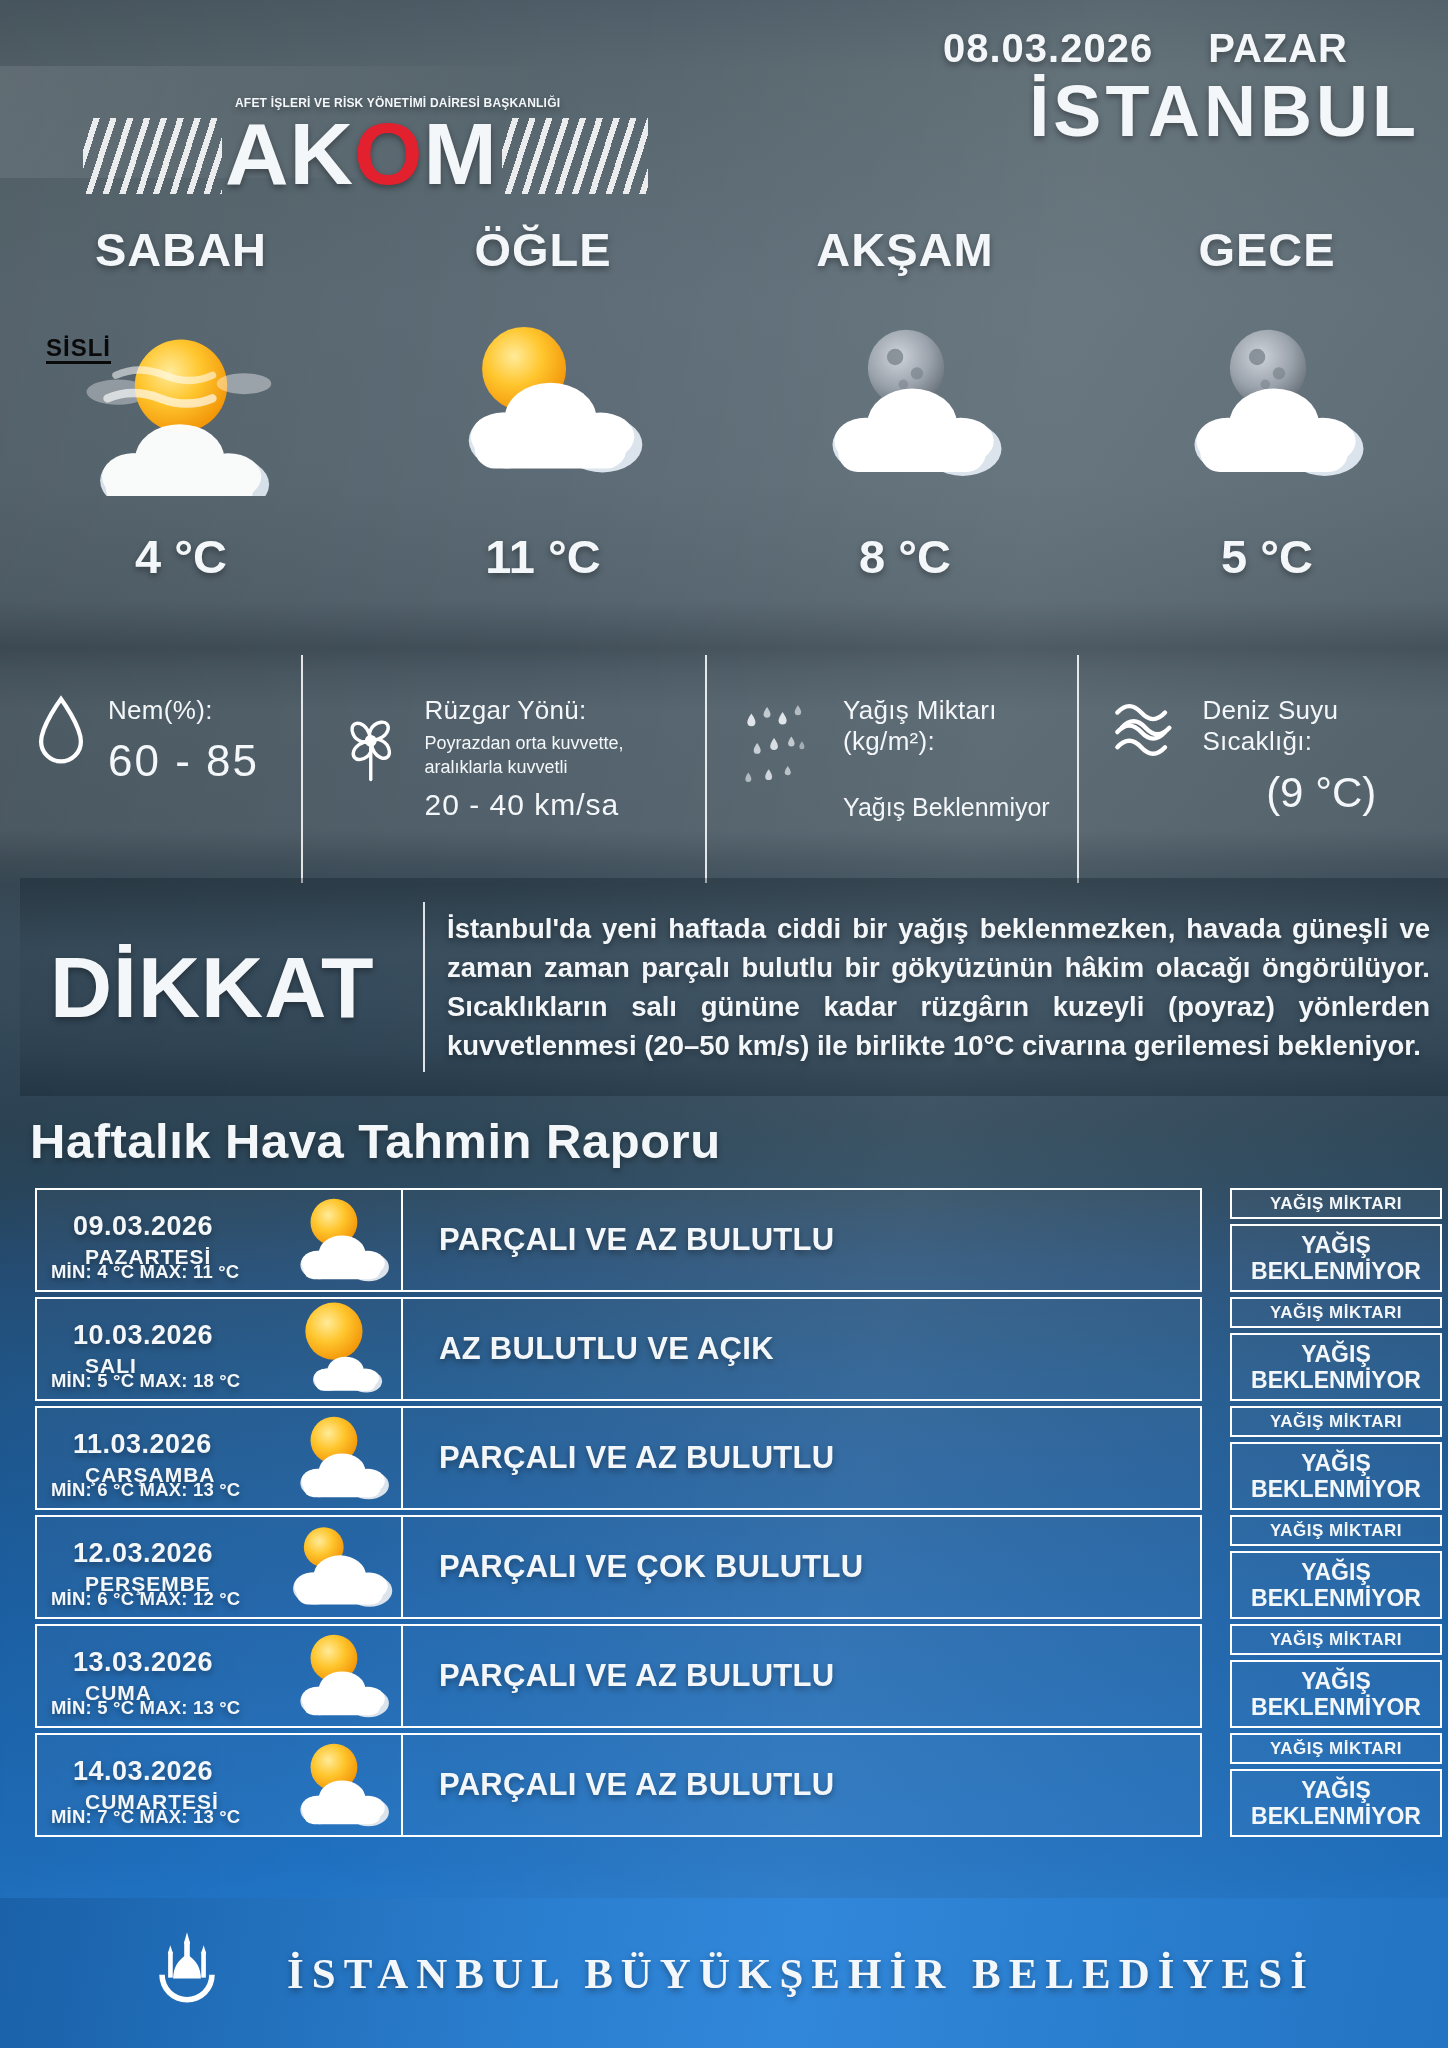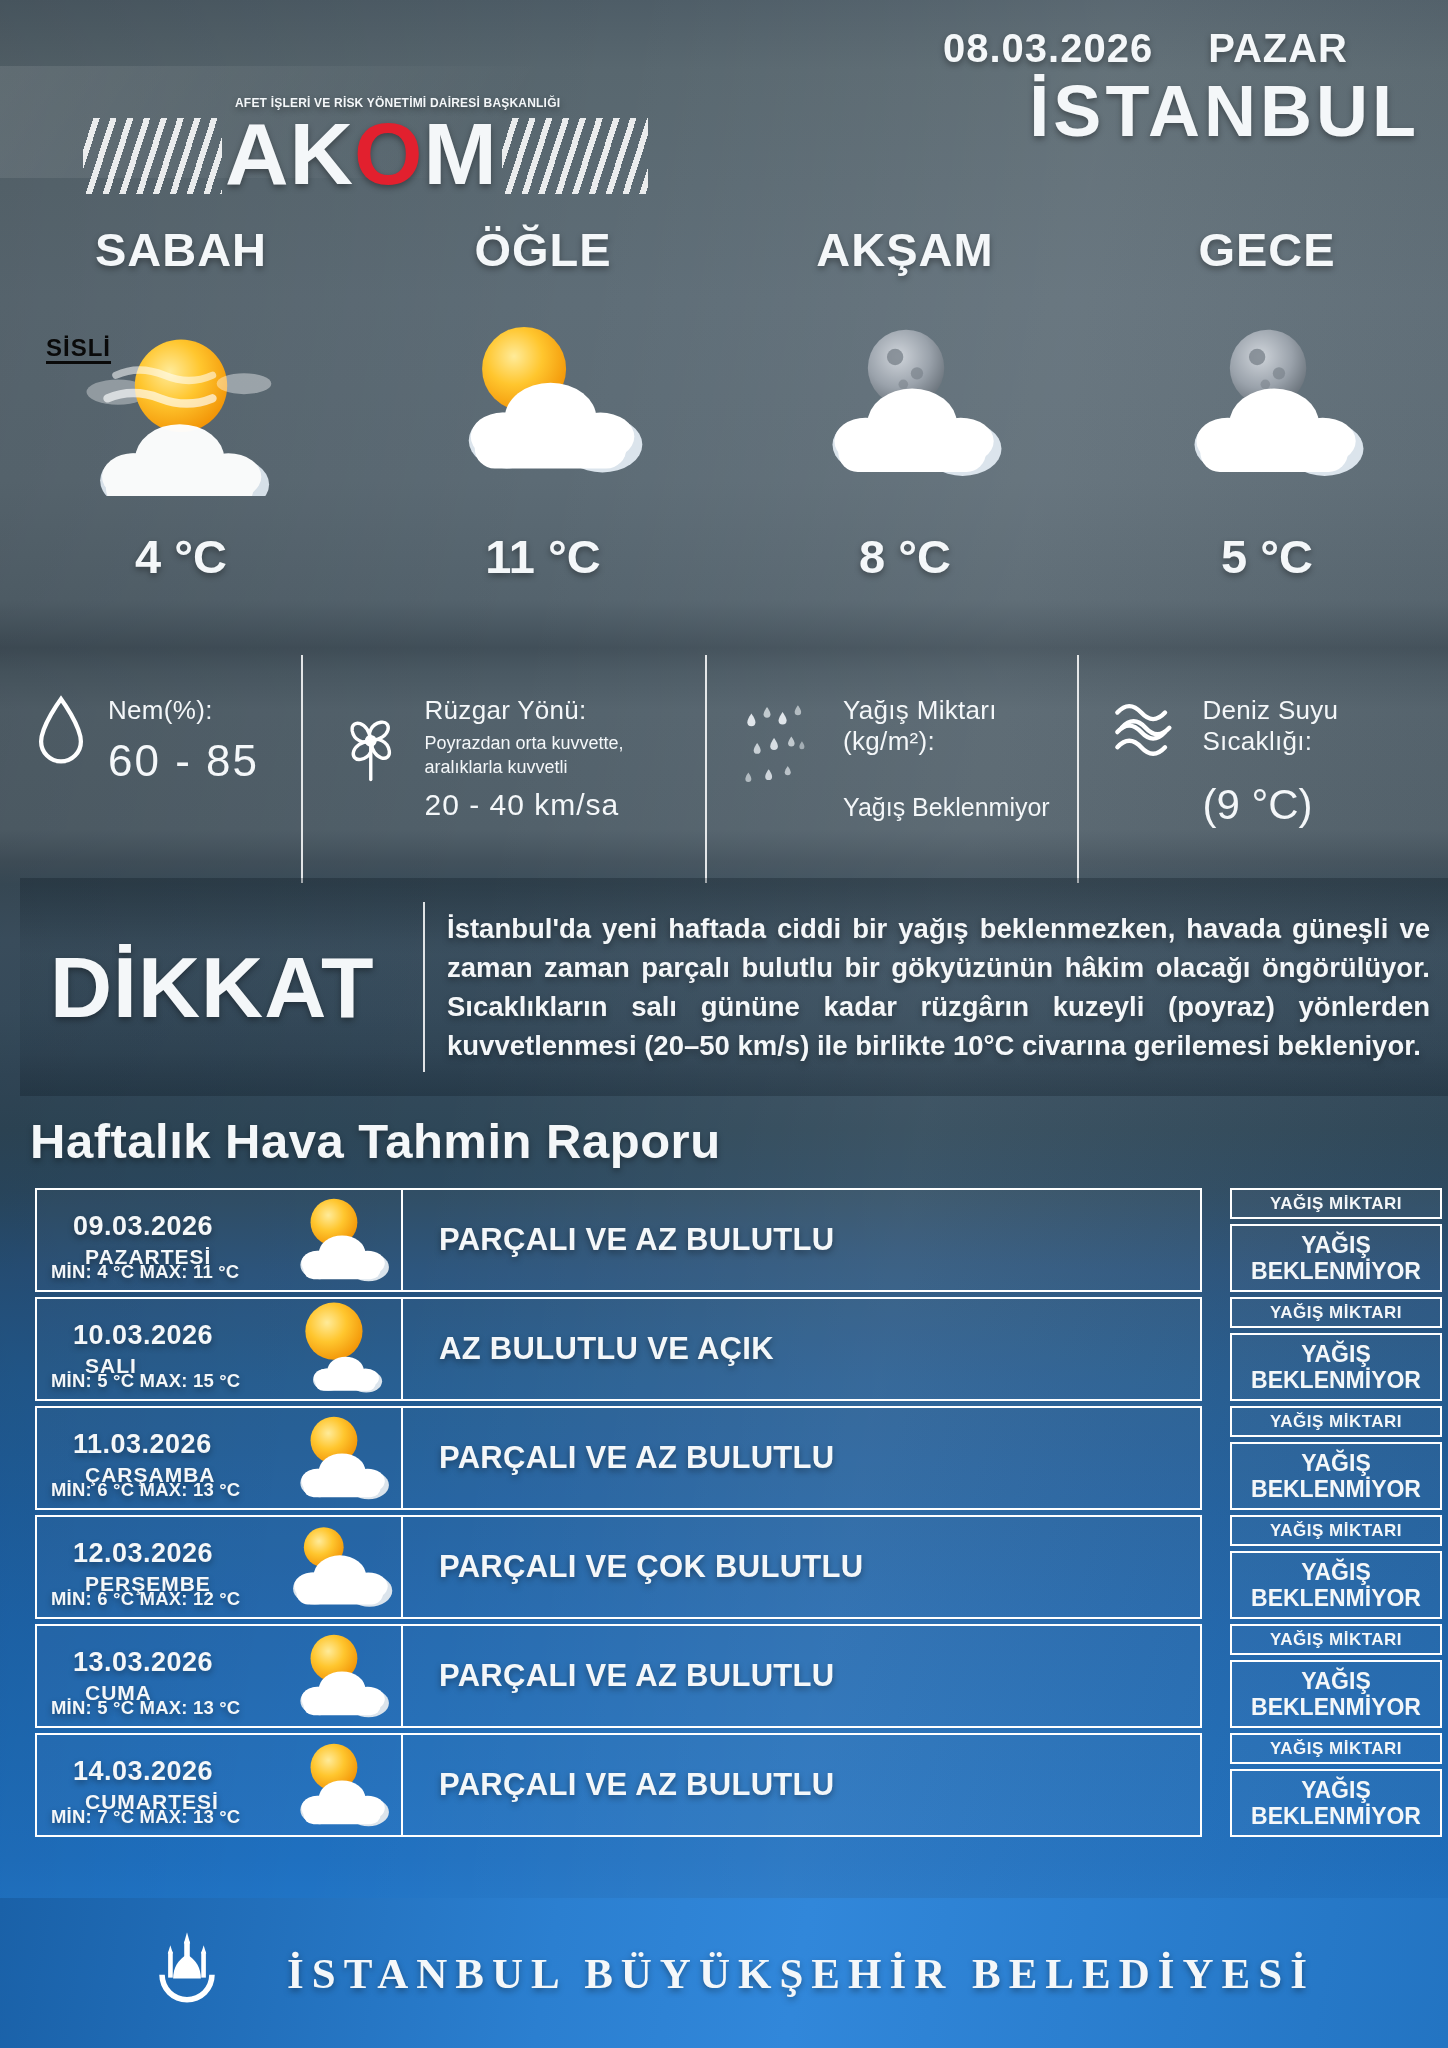--- a/index.html
+++ b/index.html
@@ -45,21 +45,21 @@
   
   .metrics{position:absolute;top:655px;left:0;right:0;height:228px;display:grid;
     grid-template-columns:301px 404px 372px 371px;}
   .metric{position:relative;display:flex;gap:20px;align-items:flex-start;padding:40px 8px 0 34px;}
   .metric + .metric{border-left:2px solid rgba(255,255,255,.85);}
   .mlabel{font-size:26px;font-weight:400;letter-spacing:.3px;}
   .mvalue-big{font-size:44px;font-weight:400;letter-spacing:2px;margin-top:10px;}
   .mdesc{font-size:18px;font-weight:400;line-height:1.32;margin-top:6px;}
   .mvalue-mid{font-size:30px;font-weight:400;margin-top:8px;letter-spacing:1px;}
   .mvalue-sp{font-size:25px;font-weight:400;margin-top:36px;}
-  .mvalue-sea{font-size:42px;font-weight:400;margin-top:24px;}
+  .mvalue-sea{font-size:42px;font-weight:400;margin-top:12px;text-align:center;}
 
   
   .warning{position:absolute;top:878px;left:0;right:0;height:218px;
     background:linear-gradient(180deg,rgba(10,22,32,.30),rgba(10,22,32,.06) 35%,rgba(10,22,32,.12) 80%,rgba(10,22,32,.28));margin-left:20px;}
   .wtitle{position:absolute;left:30px;top:50%;transform:translateY(-50%);font-size:86px;font-weight:800;letter-spacing:1px;}
   .wline{position:absolute;left:403px;top:24px;bottom:24px;width:2px;background:rgba(255,255,255,.85);}
   .wtext{position:absolute;left:427px;right:18px;top:50%;transform:translateY(-50%);
     font-size:27.5px;font-weight:700;line-height:1.42;text-align:justify;margin:0;}
 
   
@@ -281,21 +281,21 @@
         <div class="phead">YAĞIŞ MİKTARI</div>
         <div class="pval">YAĞIŞ BEKLENMİYOR</div>
       </div>
     </div>
 
     <div class="trow">
       <div class="rowmain">
         <div class="cdate">
           <div class="ddate sh">10.03.2026</div>
           <div class="dday sh">SALI</div>
-          <div class="dminmax sh">MİN: 5 °C MAX: 15 °C</div>
+          <div class="dminmax sh">MİN: 5 °C MAX: 18 °C</div>
           <div class="wicon" data-variant="sunny-icon">
             <svg viewBox="0 0 110 95">
                 <circle class="sun-c" cx="52" cy="30" r="23" fill="url(#sungrad)"></circle>
                 <use class="cloud-u" href="#cloudShape" transform="translate(12,34)"></use>
               </svg>
           </div>
         </div>
         <div class="ccond sh">AZ BULUTLU VE AÇIK</div>
       </div>
       <div class="cprecip">

